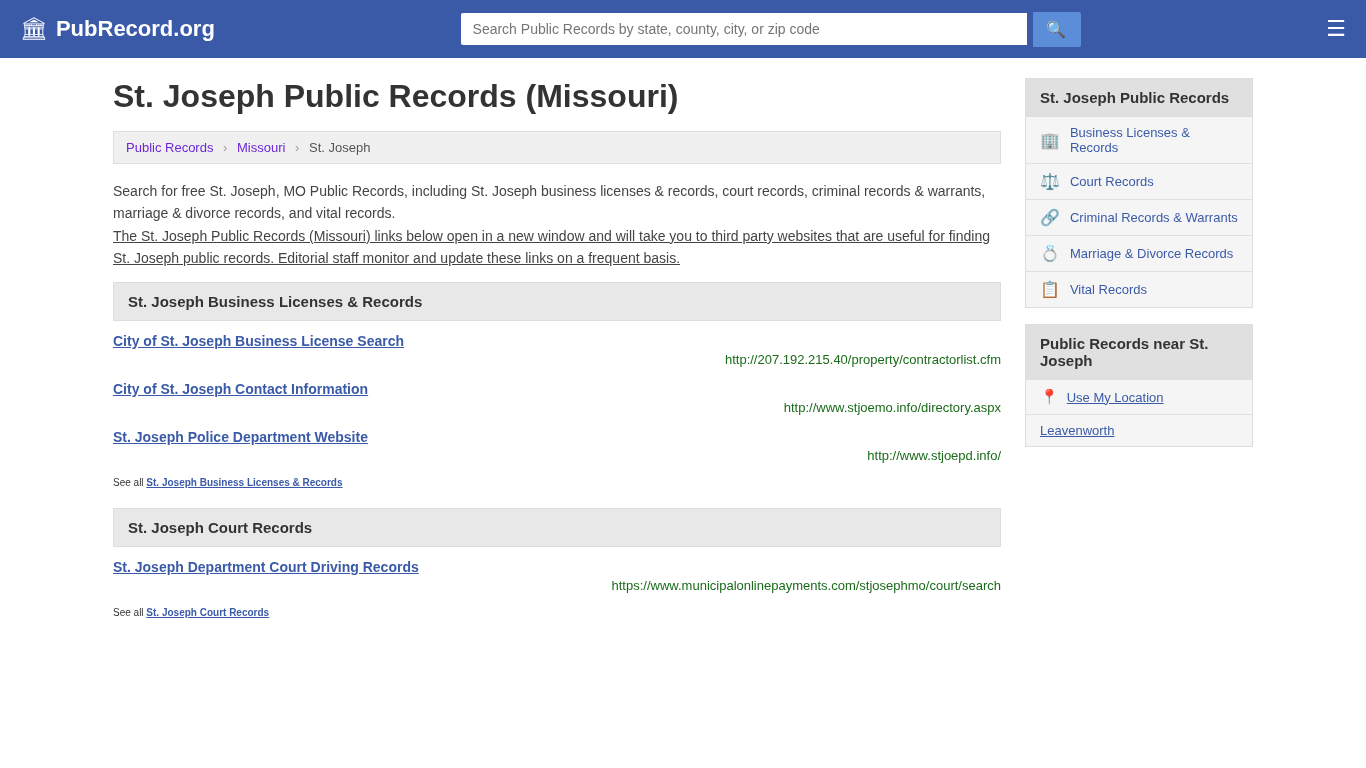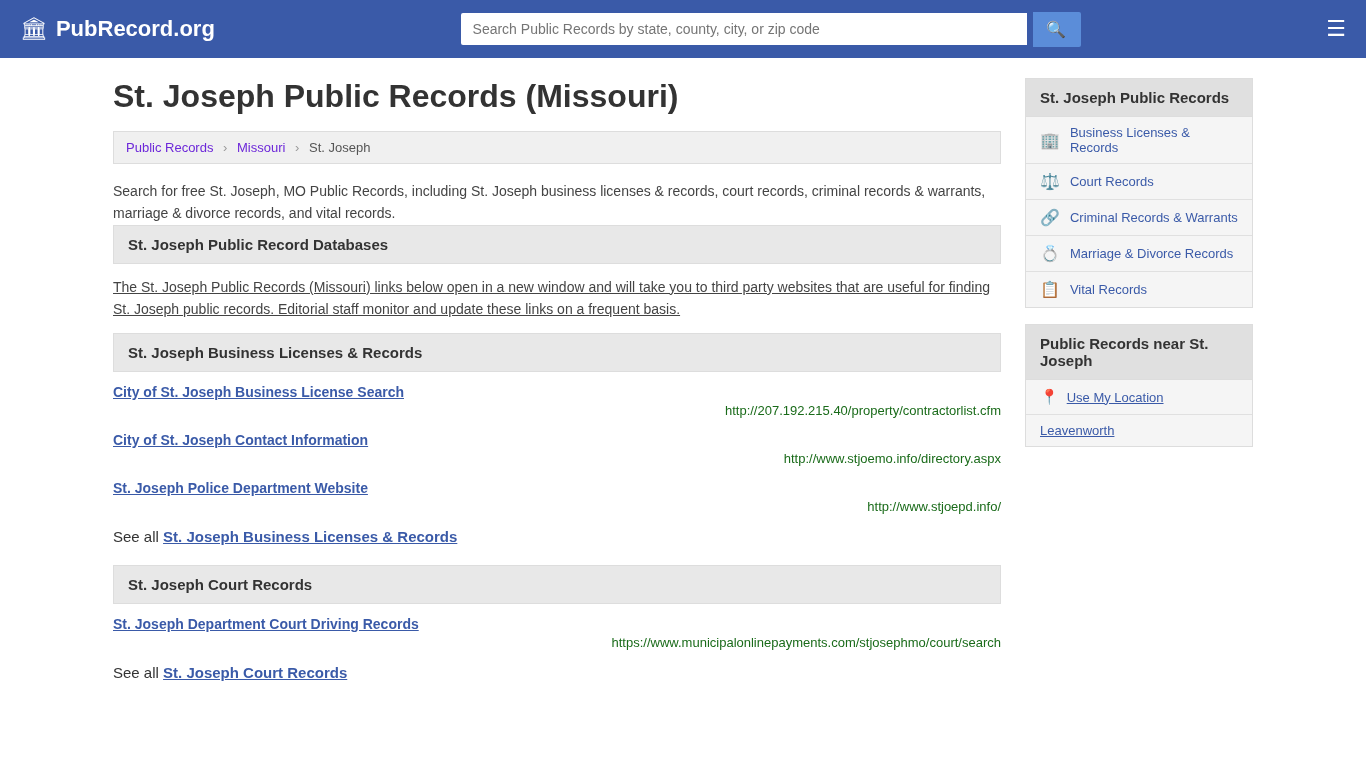--- a/index.html
+++ b/index.html
@@ -128,21 +128,21 @@
     .record-url {
       display: block;
       color: #1a6b1a;
       font-size: 13px;
       margin-bottom: 14px;
       text-align: right;
     }
 
     
     .see-all {
-      font-size: 15px;
+      font-size: 10px;
       color: #333;
       margin-bottom: 20px;
     }
     .see-all a {
       color: #3a5aa8;
       font-weight: bold;
       text-decoration: underline;
     }
 
     
@@ -232,21 +232,20 @@
     <div id="breadcrumb">
       <a>Public Records</a>
       <span class="breadcrumb-sep">›</span>
       <a>Missouri</a>
       <span class="breadcrumb-sep">›</span>
       <span>St. Joseph</span>
     </div>
 
     <p id="description">Search for free St. Joseph, MO Public Records, including St. Joseph business licenses &amp; records, court records, criminal records &amp; warrants, marriage &amp; divorce records, and vital records.</p>
 
-    <div class="section-header">St. Joseph Public Record Databases</div>
     <p style="font-size:14px;color:#444;line-height:1.6;margin-bottom:12px;text-decoration:underline;">The St. Joseph Public Records (Missouri) links below open in a new window and will take you to third party websites that are useful for finding St. Joseph public records. Editorial staff monitor and update these links on a frequent basis.</p>
 
     <div class="section-header">St. Joseph Business Licenses &amp; Records</div>
 
     <a class="record-link">City of St. Joseph Business License Search</a>
     <span class="record-url">http://207.192.215.40/property/contractorlist.cfm</span>
 
     <a class="record-link">City of St. Joseph Contact Information</a>
     <span class="record-url">http://www.stjoemo.info/directory.aspx</span>
 

